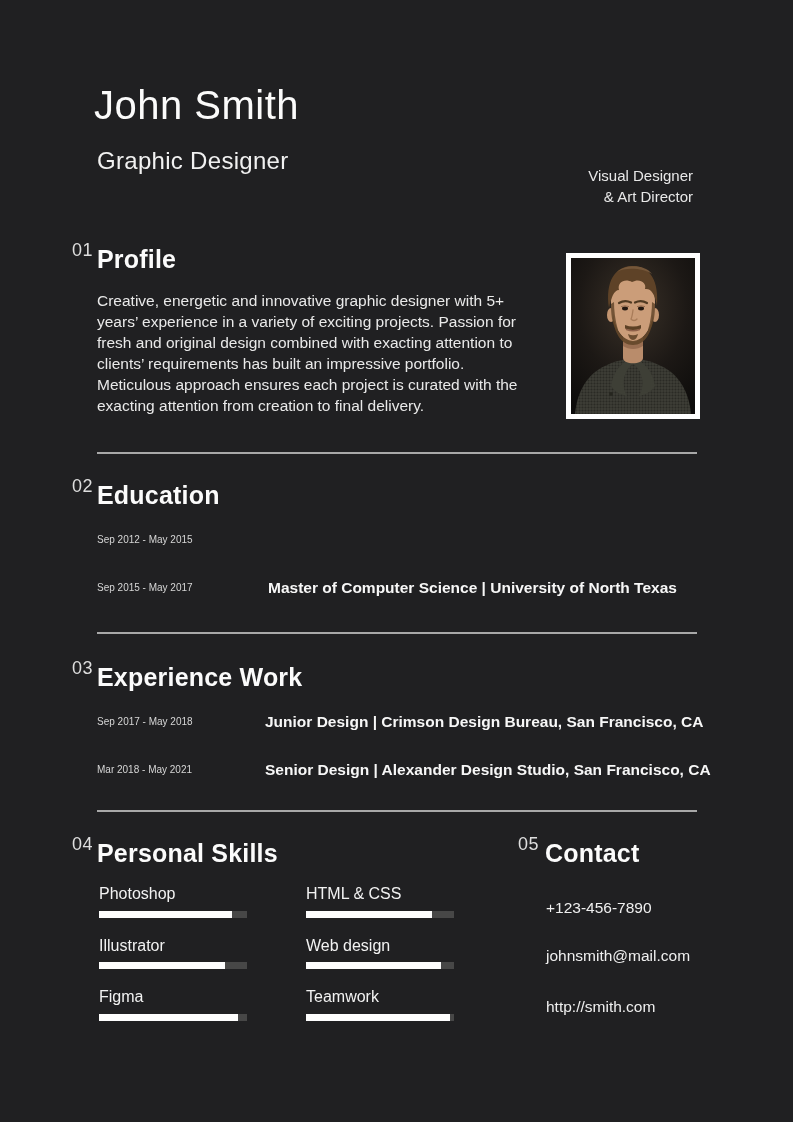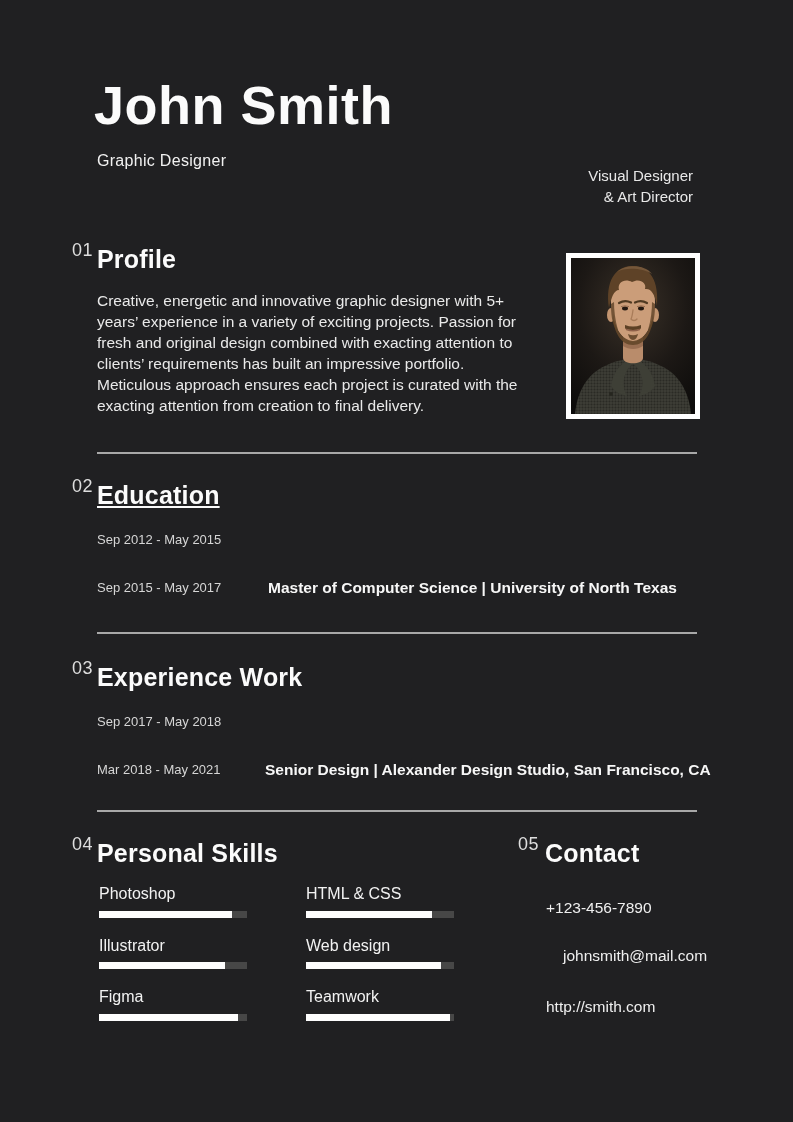--- a/index.html
+++ b/index.html
@@ -5,25 +5,25 @@
   html,body { margin:0; padding:0; background:#202022; }
   .page {
     position:relative; width:793px; height:1122px; margin:0 auto;
     background:#202022; overflow:hidden;
     font-family:"Liberation Sans", sans-serif;
     -webkit-font-smoothing:antialiased;
   }
   .abs { position:absolute; }
 
   .name {
-    left:94px; top:74px; font-size:54px; line-height:62px;
-    font-weight:bold; color:#fbfbfb; letter-spacing:0.5px;
+    left:94px; top:74px; font-size:40px; line-height:62px;
+    font-weight:normal; color:#fbfbfb; letter-spacing:0.5px;
   }
   .subtitle {
-    left:97px; top:146px; font-size:16px; line-height:30px;
+    left:97px; top:146px; font-size:24px; line-height:30px;
     font-weight:400; color:#f1f1f1; letter-spacing:0.3px;
   }
   .tagline {
     right:100px; top:166px; font-size:15px; line-height:20.5px;
     color:#e8e8e8; text-align:right;
   }
 
   .sec-number { font-size:18px; color:#dedede; letter-spacing:0.5px; }
   .sec-heading { font-size:25px; line-height:30px; font-weight:bold; color:#fbfbfb; letter-spacing:0.2px; }
 
@@ -33,21 +33,21 @@
   }
 
   .photo-frame {
     left:566px; top:253px; width:124px; height:156px;
     background:#ffffff; padding:5px;
   }
   .photo-frame svg { display:block; width:124px; height:156px; }
 
   .divider { left:97px; width:600px; height:2px; background:#a8a8a8; }
 
-  .row-date { font-size:13px; line-height:19px; color:#d6d6d6; }
+  .row-date { font-size:10px; line-height:19px; color:#d6d6d6; }
   .row-desc { font-size:15.5px; line-height:19px; font-weight:bold; color:#f7f7f7; }
 
   .skill-label { font-size:16px; line-height:20px; color:#f2f2f2; }
   .skill-track { width:148px; height:7px; background:#474747; }
   .skill-fill  { height:100%; background:#fdfdfd; }
 
   .contact-item { font-size:15.5px; line-height:20px; color:#efefef; }
 </style>
 </head>
 <body>
@@ -111,32 +111,33 @@
       <path d="M42,56 C44,72 51,82 62,83 C73,82 80,72 82,56 C82,74 74,87 62,87 C50,87 42,74 42,56 Z" fill="#644729" opacity="0.9"></path>
       <path d="M54,67 Q62,70 70,67 L70,70.5 Q62,73.5 54,70.5 Z" fill="#5d4125"></path>
       <path d="M55.5,71.5 Q62,74 68.5,71.5" stroke="#8e6049" stroke-width="1.4" fill="none" stroke-linecap="round"></path>
       <path d="M57,76 Q62,78.5 67,76 Q66,81.5 62,82 Q58,81.5 57,76 Z" fill="#5d4125" opacity="0.85"></path>
     </svg>
   </div>
 
   <div class="abs divider" style="top:452px;"></div>
 
   <div class="abs sec-number" style="left:72px; top:476px;">02</div>
-  <div class="abs sec-heading" style="left:97px; top:480px;text-decoration:underline;">Education</div>
+  <div class="abs sec-heading" style="left:97px; top:480px;">Education</div>
 
   <div class="abs row-date" style="left:97px; top:530px;">Sep 2012 - May 2015</div>
   <div class="abs row-date" style="left:97px; top:578px;">Sep 2015 - May 2017</div>
   <div class="abs row-desc" style="left:268px; top:578px;">Master of Computer Science | University of North Texas</div>
 
   <div class="abs divider" style="top:632px;"></div>
 
   <div class="abs sec-number" style="left:72px; top:658px;">03</div>
   <div class="abs sec-heading" style="left:97px; top:662px;">Experience Work</div>
 
   <div class="abs row-date" style="left:97px; top:712px;">Sep 2017 - May 2018</div>
+  <div class="abs row-desc" style="left:265px; top:712px;">Junior Design | Crimson Design Bureau, San Francisco, CA</div>
   <div class="abs row-date" style="left:97px; top:760px;">Mar 2018 - May 2021</div>
   <div class="abs row-desc" style="left:265px; top:760px;">Senior Design | Alexander Design Studio, San Francisco, CA</div>
 
   <div class="abs divider" style="top:810px;"></div>
 
   <div class="abs sec-number" style="left:72px; top:834px;">04</div>
   <div class="abs sec-heading" style="left:97px; top:838px;">Personal Skills</div>
 
   <div class="abs skill-label" style="left:99px; top:884px;">Photoshop</div>
   <div class="abs skill-track" style="left:99px; top:911px;">
@@ -165,16 +166,16 @@
 
   <div class="abs skill-label" style="left:306px; top:987px;">Teamwork</div>
   <div class="abs skill-track" style="left:306px; top:1014px;">
       <div class="skill-fill" style="width: 97%;"></div>
     </div>
 
   <div class="abs sec-number" style="left:518px; top:834px;">05</div>
   <div class="abs sec-heading" style="left:545px; top:838px;">Contact</div>
 
   <div class="abs contact-item" style="left:546px; top:898px;">+123-456-7890</div>
-  <div class="abs contact-item" style="left:546px; top:946px;margin-left:17px;">johnsmith@mail.com</div>
+  <div class="abs contact-item" style="left:546px; top:946px;">johnsmith@mail.com</div>
   <div class="abs contact-item" style="left:546px; top:997px;">http://smith.com</div>
 
 </div>
 
 </body></html>

